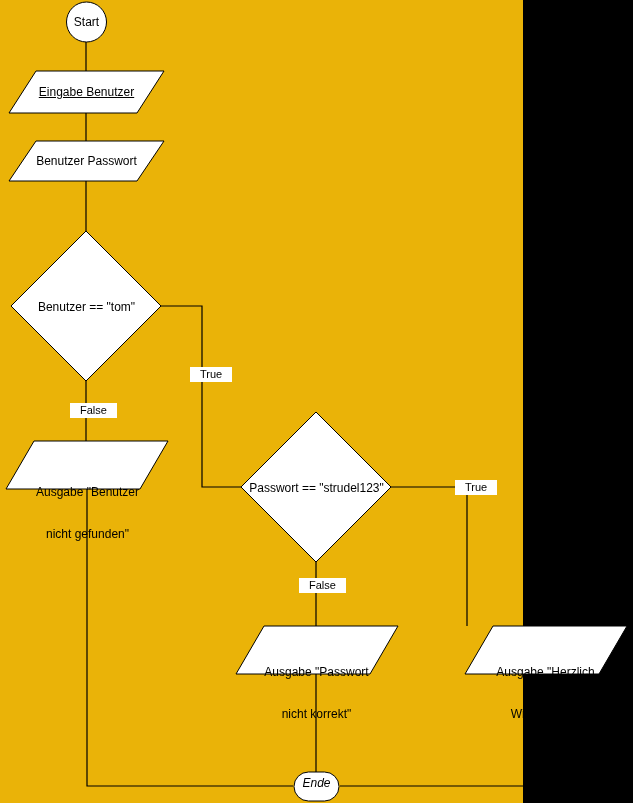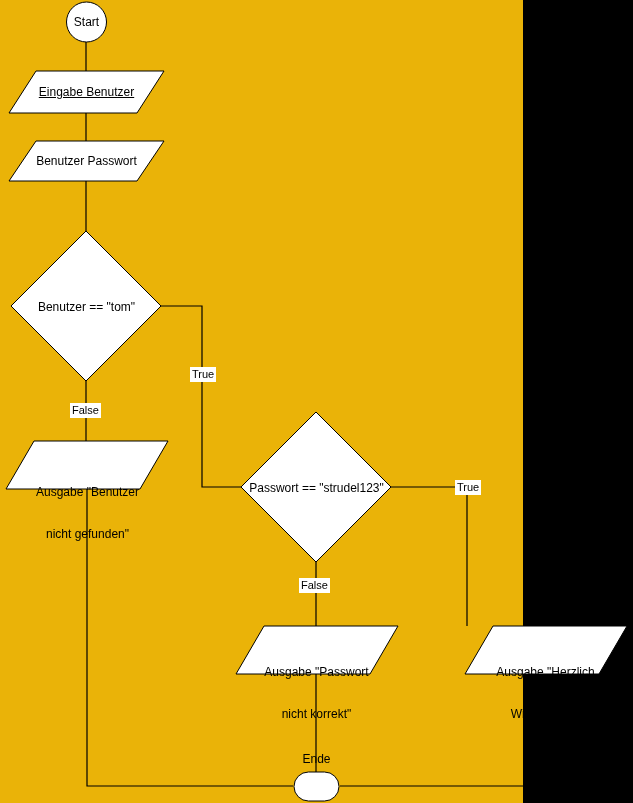--- a/index.html
+++ b/index.html
@@ -36,21 +36,21 @@
     white-space: pre;
     pointer-events: none;
     font-family: "Liberation Sans", sans-serif;
   }
   .edge-label {
     position: absolute;
     background: #ffffff;
     color: #000000;
     font-size: 11px;
     line-height: 13px;
-    padding: 1px 2px;
+    padding: 1px 10px;
     white-space: nowrap;
     font-family: "Liberation Sans", sans-serif;
   }
 </style>
 </head>
 <body>
 
 <div id="canvas">
 
   <svg id="flow-svg" viewBox="0 0 633 803" xmlns="http://www.w3.org/2000/svg">
@@ -105,21 +105,21 @@
   <div class="node-text" style="left:246px; top:637px; width:141px;">
     <div>Ausgabe "Passwort</div>
     <div>nicht korrekt"</div>
   </div>
 
   <div class="node-text" style="left:475px; top:637px; width:141px;">
     <div>Ausgabe "Herzlich</div>
     <div>Willkommen"</div>
   </div>
 
-  <div class="node-text" style="left:286px; top:752px; width:61px;">Ende</div>
+  <div class="node-text" style="left:286px; top:776px; width:61px;font-style:italic;">Ende</div>
 
   <div class="edge-label" style="left:190px; top:367px;">True</div>
 
   <div class="edge-label" style="left:70px; top:403px;">False</div>
 
   <div class="edge-label" style="left:455px; top:480px;">True</div>
 
   <div class="edge-label" style="left:299px; top:578px;">False</div>
 
 </div>

